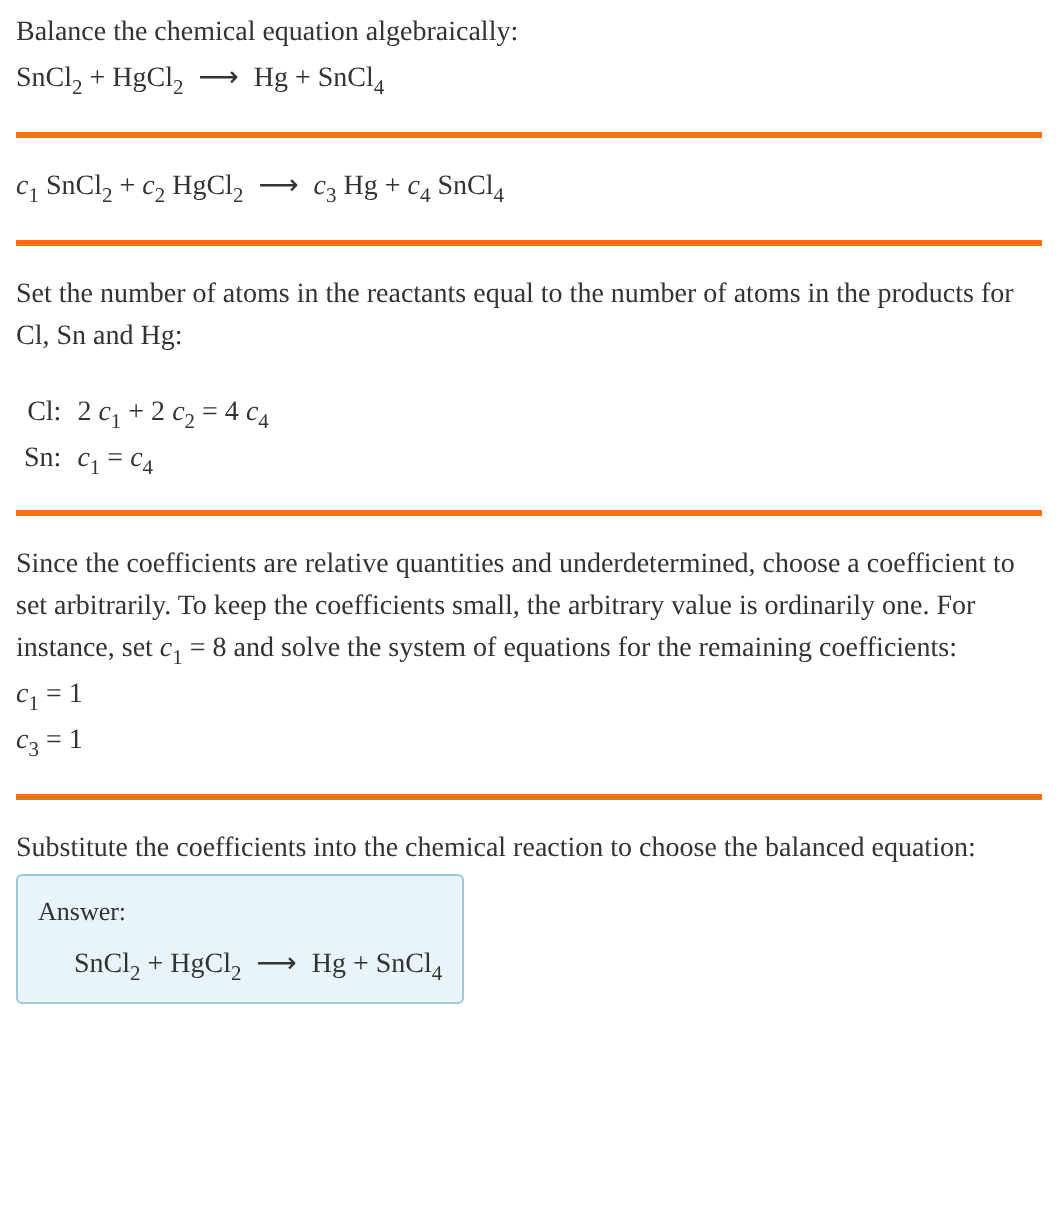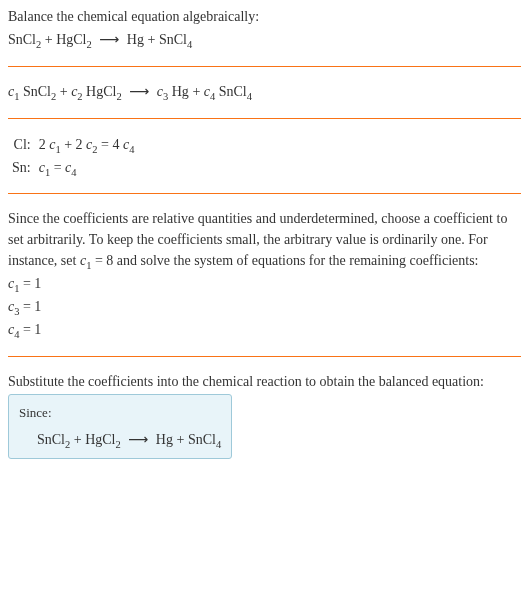--- a/index.html
+++ b/index.html
@@ -6,34 +6,34 @@
     body {
       font-family: Georgia, 'Times New Roman', serif;
       font-size: 14px;
       color: #333;
       background: #fff;
       width: 529px;
       padding: 6px 8px;
       line-height: 1.5;
     }
     .section {
-      border-bottom: 1px solid #f97316;
+      border-bottom: 3px solid #f97316;
       padding-bottom: 14px;
       margin-bottom: 14px;
     }
     .section:last-of-type {
       border-bottom: none;
     }
     .sub { font-size: 0.75em; vertical-align: sub; line-height: 0; }
     .italic { font-style: italic; }
     .arrow { display: inline-block; margin: 0 4px; }
     .eq-line { margin: 2px 0; }
     .atom-table {
       border-collapse: collapse;
-      margin-top: 4px;
+      margin-top: 16px;
     }
     .atom-table td {
       padding: 1px 4px;
       vertical-align: top;
     }
     .atom-table td:first-child {
       text-align: right;
     }
     .answer-box {
       border: 1px solid #9ec9d9;
@@ -66,20 +66,21 @@
 
 <div class="section">
   <div class="eq-line">
     <span class="italic">c</span><span class="sub">1</span><span> SnCl</span><span class="sub">2</span><span> + </span><span class="italic">c</span><span class="sub">2</span><span> HgCl</span><span class="sub">2</span>
     <span class="arrow">⟶</span>
     <span class="italic">c</span><span class="sub">3</span><span> Hg</span><span> + </span><span class="italic">c</span><span class="sub">4</span><span> SnCl</span><span class="sub">4</span>
   </div>
 </div>
 
 <div class="section">
+  <div>Set the number of atoms in the reactants equal to the number of atoms in the products for Cl, Sn and Hg:</div>
   <table class="atom-table">
     <tbody>
         <tr>
       <td>Cl:</td>
       <td>
         <span>2 </span><span class="italic">c</span><span class="sub">1</span><span> + 2 </span><span class="italic">c</span><span class="sub">2</span><span> = 4 </span><span class="italic">c</span><span class="sub">4</span>
       </td>
     </tr>
     <tr>
       <td>Sn:</td>
@@ -90,26 +91,25 @@
   </tbody>
     </table>
 </div>
 
 <div class="section">
   <div>
     <span>Since the coefficients are relative quantities and underdetermined, choose a coefficient to set arbitrarily. To keep the coefficients small, the arbitrary value is ordinarily one. For instance, set </span><span class="italic">c</span><span class="sub">1</span><span> = 8 and solve the system of equations for the remaining coefficients:</span>
   </div>
   <div class="eq-line"><span class="italic">c</span><span class="sub">1</span><span> = 1</span></div>
   <div class="eq-line"><span class="italic">c</span><span class="sub">3</span><span> = 1</span></div>
-  <div class="eq-line"><span class="italic">c</span><span class="sub">4</span><span> = 1</span></div>
 </div>
 
 <div>
-  <div>Substitute the coefficients into the chemical reaction to obtain the balanced equation:</div>
+  <div>Substitute the coefficients into the chemical reaction to choose the balanced equation:</div>
   <div class="answer-box">
-    <div class="answer-label">Since:</div>
+    <div class="answer-label">Answer:</div>
     <div class="answer-eq">
       <span>SnCl</span><span class="sub">2</span><span> + </span><span>HgCl</span><span class="sub">2</span>
       <span class="arrow">⟶</span>
       <span>Hg</span><span> + </span><span>SnCl</span><span class="sub">4</span>
     </div>
   </div>
 </div>
 
 </body></html>

